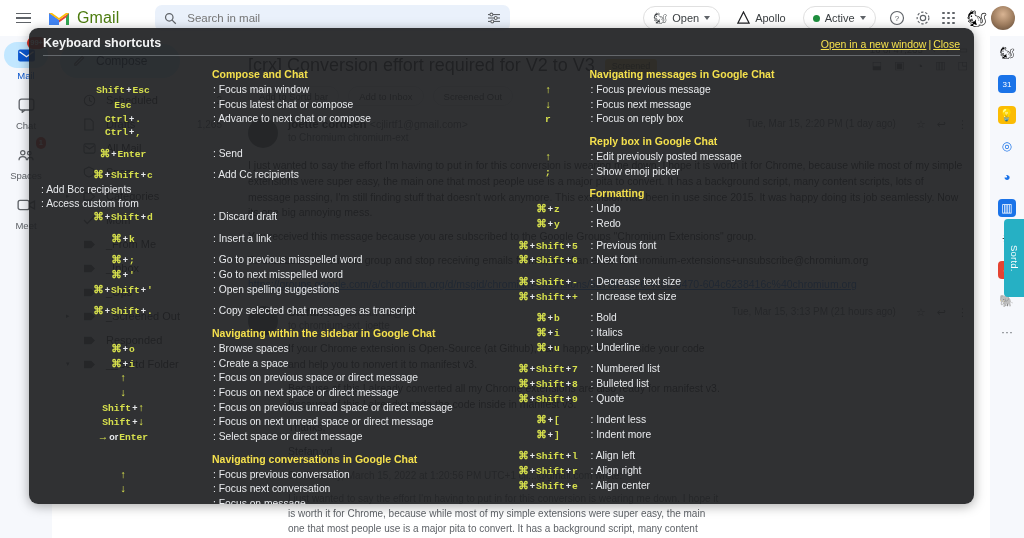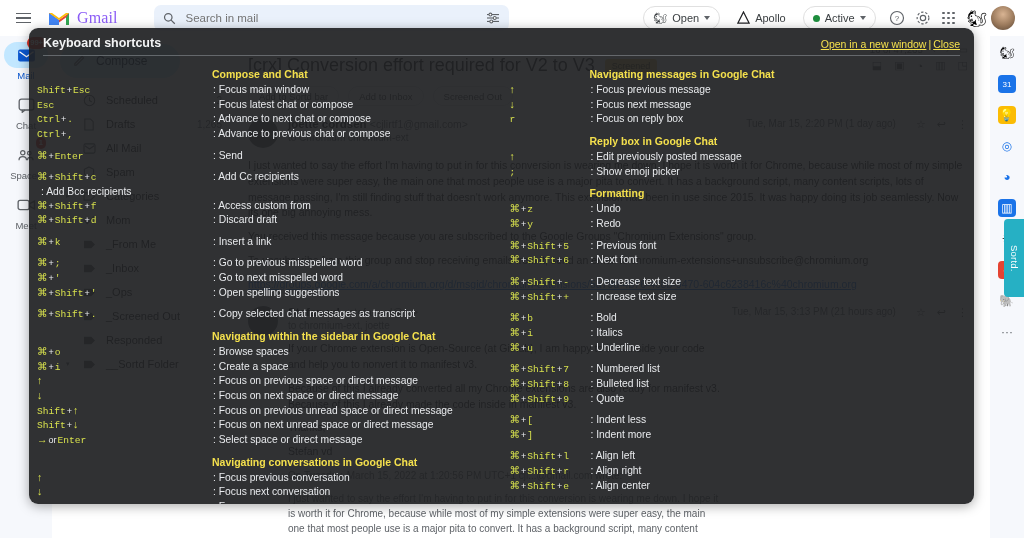--- a/index.html
+++ b/index.html
@@ -23,21 +23,21 @@
     height: 36px; flex: 0 0 36px;
     display: flex; align-items: center;
     background: #fff;
     padding: 0 6px;
   }
   .hamburger { width: 34px; display:flex; flex-direction:column; align-items:center; justify-content:center; gap:3px; }
   .hamburger span { display:block; width:15px; height:1.6px; background:#5f6368; }
   .gmail-logo { display:flex; align-items:center; gap:7px; margin-left:8px; }
   .m-glyph { width:22px; height:16px; position:relative; }
   .m-glyph svg { display:block; }
-  .gmail-word { font-size:16px; color:#8b5cf6; letter-spacing:0.1px;font-family:Liberation Serif, serif; }
+  .gmail-word { font-size:16px; color:#4d7c0f; letter-spacing:0.1px; }
 
   .searchbar {
     flex: 0 0 auto; width: 355px; height: 26px;
     margin-left: 36px;
     background:#eaf1fb; border-radius:7px;
     display:flex; align-items:center; padding:0 9px; gap:10px;
   }
   .searchbar .s-icon { color:#5f6368; font-size:12px; display:flex; }
   .search-input {
     flex:1; border:none; outline:none; background:transparent;
@@ -157,23 +157,23 @@
   .ks-col { width:50%; padding:0 8px; }
 
   .ks-section-title {
     color:#f4e04d; font-weight:bold; font-size:10.5px;
     margin:8px 0 3px 0; padding-left:175px;
   }
   .ks-col.right .ks-section-title { padding-left:80px; }
 
   .ks-row { display:flex; font-size:10.3px; line-height:1.32; align-items:baseline; }
   .ks-keys {
-    width:172px; text-align:left; flex:0 0 172px;
+    width:172px; text-align:center; flex:0 0 172px;
     color:#f4e04d; font-family:"Liberation Mono", monospace; font-size:9.6px;
-    white-space:nowrap; overflow:hidden;
+    white-space:nowrap; overflow:hidden;font-weight:bold;
   }
   .ks-col.right .ks-keys { width:77px; flex:0 0 77px; }
   .ks-keys .plus { color:#e8eaed; font-family:"Liberation Sans",sans-serif; font-size:9px; padding:0 1px; }
   .ks-keys .lit { color:#d7e04d; }
   .ks-keys .sym { font-family:"Liberation Sans", sans-serif; font-size:10.5px; }
   .ks-desc { color:#e8eaed; padding-left:4px; white-space:nowrap; }
   .ks-desc::before { content:": "; }
   .ks-gap { height:7px; }
 </style>
 </head>
@@ -561,37 +561,35 @@
         <div class="ks-row">
           <span class="ks-keys"><span class="lit">Esc</span></span>
           <span class="ks-desc">Focus latest chat or compose</span>
         </div>
         <div class="ks-row">
           <span class="ks-keys"><span class="lit">Ctrl</span><span class="plus">+</span><span class="lit">.</span></span>
           <span class="ks-desc">Advance to next chat or compose</span>
         </div>
         <div class="ks-row">
           <span class="ks-keys"><span class="lit">Ctrl</span><span class="plus">+</span><span class="lit">,</span></span>
-          <span class="ks-desc">Advance to previous chat or compose</span>
         </div>
         <div class="ks-gap"></div>
         <div class="ks-row">
           <span class="ks-keys"><span class="lit sym">⌘</span><span class="plus">+</span><span class="lit">Enter</span></span>
           <span class="ks-desc">Send</span>
         </div>
         <div class="ks-gap"></div>
         <div class="ks-row">
           <span class="ks-keys"><span class="lit sym">⌘</span><span class="plus">+</span><span class="lit">Shift</span><span class="plus">+</span><span class="lit">c</span></span>
           <span class="ks-desc">Add Cc recipients</span>
         </div>
         <div class="ks-row">
           <span class="ks-desc">Add Bcc recipients</span>
         </div>
         <div class="ks-row">
-          <span class="ks-keys"><span class="lit sym">⌘</span><span class="plus">+</span><span class="lit">Shift</span><span class="plus">+</span><span class="lit">f</span></span>
           <span class="ks-desc">Access custom from</span>
         </div>
         <div class="ks-row">
           <span class="ks-keys"><span class="lit sym">⌘</span><span class="plus">+</span><span class="lit">Shift</span><span class="plus">+</span><span class="lit">d</span></span>
           <span class="ks-desc">Discard draft</span>
         </div>
         <div class="ks-gap"></div>
         <div class="ks-row">
           <span class="ks-keys"><span class="lit sym">⌘</span><span class="plus">+</span><span class="lit">k</span></span>
           <span class="ks-desc">Insert a link</span>

